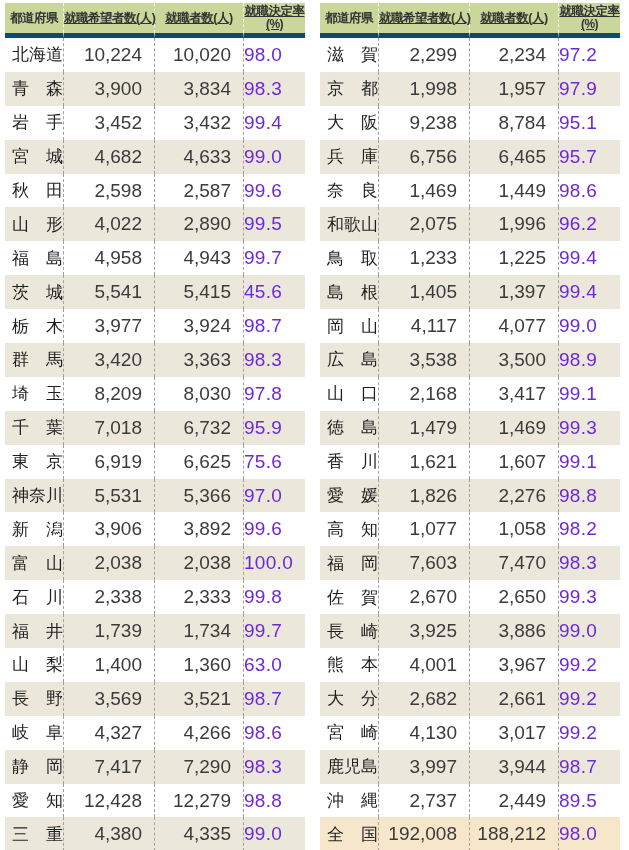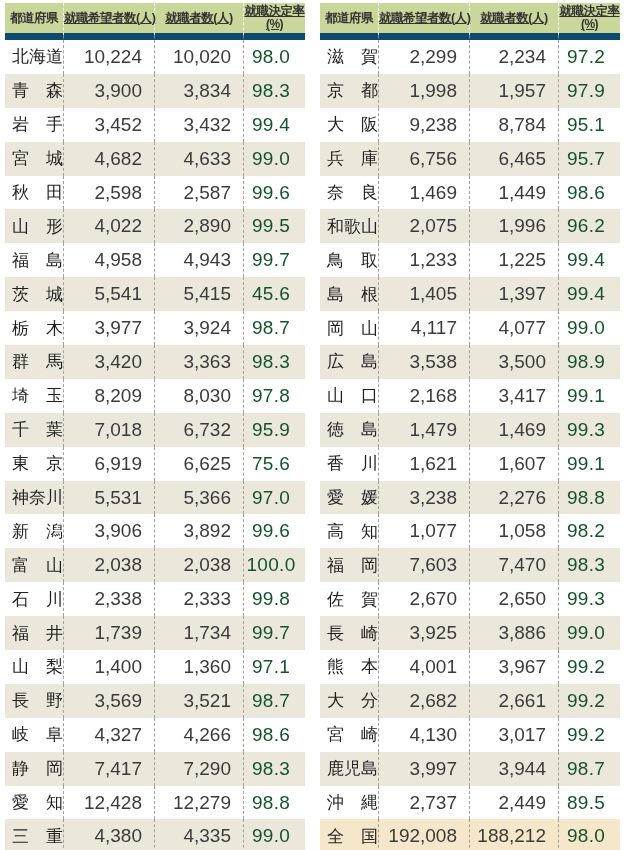--- a/index.html
+++ b/index.html
@@ -31,21 +31,21 @@
     background: #c9d79b;
     color: #333333;
     font-size: 12.5px;
     font-weight: 600;
     letter-spacing: -0.5px;
     height: 30px;
     padding: 0;
     text-align: center;
     vertical-align: middle;
     white-space: nowrap;
-    border-bottom: 7px solid #0c4a6e;
+    border-bottom: 5px solid #0c4a6e;
     line-height: 1.12;
   }
   th + th { border-left: 1px dashed rgba(255,255,255,0.85); text-decoration: underline; }
 
   td {
     height: 33.9px;
     padding: 0;
     vertical-align: middle;
     font-size: 19px;
     color: #3b3b3b;
@@ -56,23 +56,23 @@
   tr.total td { background: #f6e7cb; }
 
   td.pref { padding-left: 7px; font-size: 17px; color: #1f1f1f; }
   .pname {
     display: flex;
     justify-content: space-between;
     width: 51px;
   }
   td.num  { text-align: right; padding-right: 12px; }
   td.rate {
-    text-align: center;
+    text-align: left;
     padding-right: 7px;
-    color: #14532d;
+    color: #6d28d9;
     letter-spacing: 0.3px;
   }
   .rate-h2 { font-size: 12px; }
 </style>
 </head>
 <body>
 
 <div class="wrap">
 
   <table class="stat">
@@ -296,21 +296,21 @@
         </tr>
         <tr>
           <td class="pref">
             <span class="pname">
               <span>山</span>
               <span>梨</span>
             </span>
           </td>
           <td class="num">1,400</td>
           <td class="num">1,360</td>
-          <td class="rate">97.1</td>
+          <td class="rate">63.0</td>
         </tr>
         <tr class="alt">
           <td class="pref">
             <span class="pname">
               <span>長</span>
               <span>野</span>
             </span>
           </td>
           <td class="num">3,569</td>
           <td class="num">3,521</td>
@@ -526,21 +526,21 @@
           <td class="num">1,607</td>
           <td class="rate">99.1</td>
         </tr>
         <tr class="alt">
           <td class="pref">
             <span class="pname">
               <span>愛</span>
               <span>媛</span>
             </span>
           </td>
-          <td class="num">3,238</td>
+          <td class="num">1,826</td>
           <td class="num">2,276</td>
           <td class="rate">98.8</td>
         </tr>
         <tr>
           <td class="pref">
             <span class="pname">
               <span>高</span>
               <span>知</span>
             </span>
           </td>

